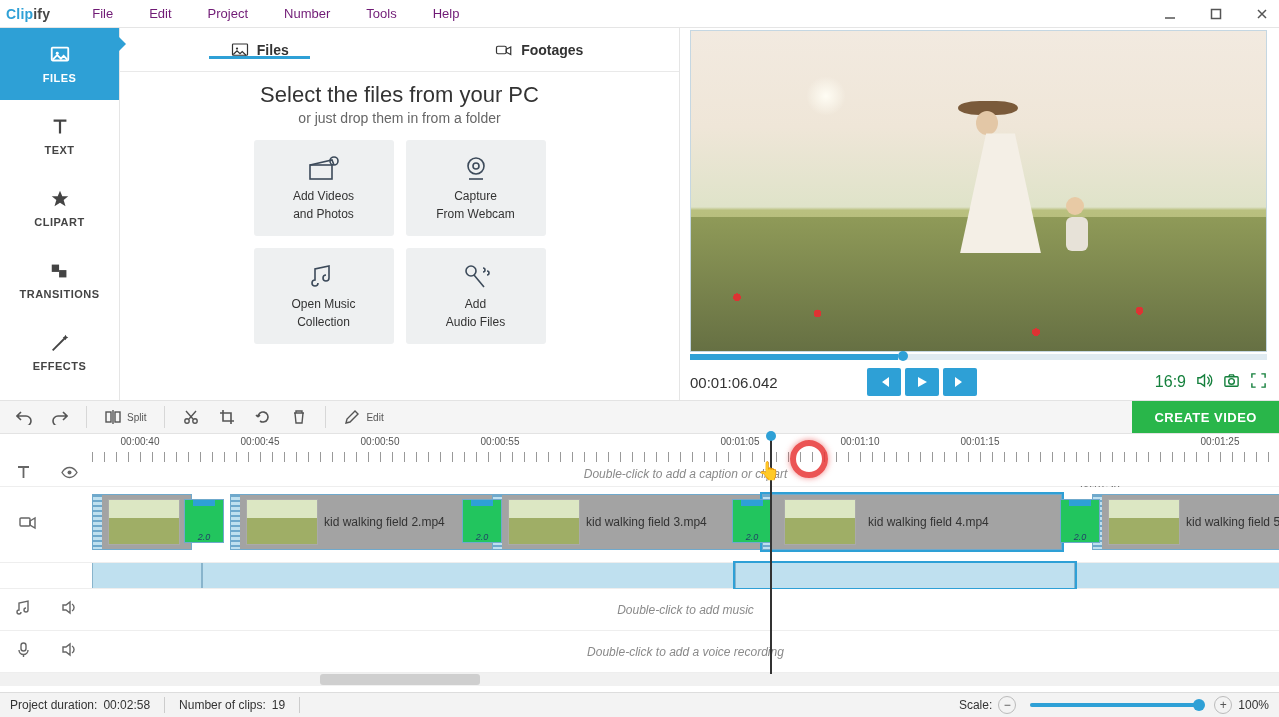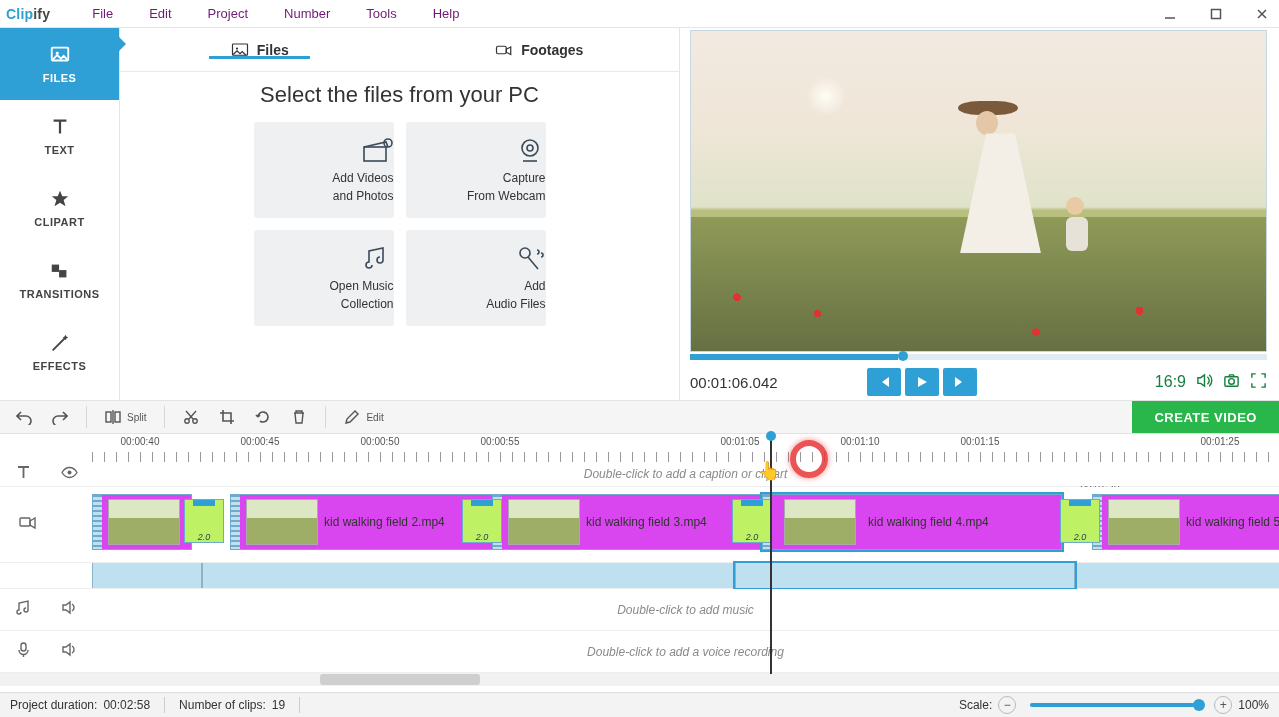--- a/index.html
+++ b/index.html
@@ -28,21 +28,21 @@
 
 #panel { width: 560px; background: #fff; border-right: 1px solid #e5e5e5; display: flex; flex-direction: column; }
 #panel-tabs { height: 44px; display: flex; align-items: center; border-bottom: 1px solid #e9e9e9; }
 .ptab { flex: 1; display: flex; align-items: center; justify-content: center; gap: 8px; font-size: 14px; font-weight: 600; color: #333; position: relative; cursor: default; }
 .ptab.active::after { content: ""; position: absolute; left: 32%; right: 32%; bottom: -1px; height: 3px; background: #2ea0d6; }
 .ptab svg { width: 18px; height: 16px; }
 #panel-body { flex: 1; padding: 10px 0 0; text-align: center; overflow: hidden; }
 #panel-body h2 { font-size: 22px; font-weight: 400; color: #333; }
 #panel-body .sub { font-size: 14px; color: #666; margin-top: 2px; }
 .tiles { display: grid; grid-template-columns: 140px 140px; gap: 12px; justify-content: center; margin-top: 14px; }
-.tile { background: #eef0f1; border-radius: 3px; height: 96px; display: flex; flex-direction: column; align-items: flex-end; justify-content: center; gap: 4px; font-size: 12px; color: #333; cursor: default; }
+.tile { background: #eef0f1; border-radius: 3px; height: 96px; display: flex; flex-direction: column; align-items: center; justify-content: center; gap: 4px; font-size: 12px; color: #333; cursor: default; }
 .tile svg { width: 32px; height: 28px; margin-bottom: 2px; color: #3c4a5a; }
 
 
 #preview-wrap { flex: 1; display: flex; flex-direction: column; padding: 2px 12px 2px 10px; }
 #preview { flex: 1; border: 1px solid #c5d7e2; position: relative; overflow: hidden; background: #eee; }
 #preview .sky { position: absolute; inset: 0; background: linear-gradient(#f2eae0 0%, #efe6d8 30%, #dfe3c9 55%, #b9c07f 56%, #9fa35e 100%); }
 #preview .sun { position: absolute; left: 20%; top: 14%; width: 40px; height: 40px; border-radius: 50%; background: radial-gradient(#fffdf4, #fffdf400 70%); }
 #preview .figs { position: absolute; left: 46%; top: 22%; width: 180px; height: 200px; }
 #preview .adult { position: absolute; left: 0; top: 0; width: 100px; height: 180px; }
 #preview .adult .hat { width: 60px; height: 14px; background: #7a5a3a; border-radius: 50%/70%; margin-left: 2px; }
@@ -88,26 +88,26 @@
 .tl-head svg { width: 17px; height: 17px; }
 .tl-body { flex: 1; position: relative; background: #fff; font-size: 12px; color: #8a8a8a; font-style: italic; }
 .r-caption { height: 25px; }
 .r-video { height: 76px; }
 .r-bar   { height: 26px; }
 .r-music { height: 42px; }
 .r-voice { height: 42px; }
 .centered { position: absolute; left: 50%; top: 50%; transform: translate(-50%, -50%); }
 
 
-.clip { position: absolute; top: 7px; height: 56px; border: 1px solid #6fa9cc; background: #d946ef; display: flex; align-items: center; gap: 6px; font-size: 12px; font-style: normal; color: #333; overflow: hidden; }
+.clip { position: absolute; top: 7px; height: 56px; border: 1px solid #6fa9cc; background: #a3a3a3; display: flex; align-items: center; gap: 6px; font-size: 12px; font-style: normal; color: #333; overflow: hidden; }
 .clip.sel { outline: 2px solid #2ea0d6; gap: 12px; }
 .clip .grip { width: 9px; height: 100%; background: repeating-linear-gradient(#6fa9cc 0 2px, #bfe0ef 2px 5px); }
 .clip .thumb { width: 72px; height: 46px; background: linear-gradient(#dce7c3 40%, #9fae66 41%); border: 1px solid #aaa; flex-shrink: 0; }
 .clip .lbl { white-space: nowrap; }
-.trans { position: absolute; top: 12px; width: 40px; height: 44px; background: #bef264; border: 1px solid #6fa9cc; display: flex; flex-direction: column; align-items: center; justify-content: center; gap: 24px; }
+.trans { position: absolute; top: 12px; width: 40px; height: 44px; background: #22c55e; border: 1px solid #6fa9cc; display: flex; flex-direction: column; align-items: center; justify-content: center; gap: 24px; }
 .trans .sq { width: 22px; height: 16px; background: #2ea0d6; }
 .trans .n { font-size: 9px; color: #246; margin-top: 2px; }
 #vbar { position: absolute; inset: 0; background: #bfe0ef; }
 #vbar .seg { position: absolute; top: 0; bottom: 0; border-left: 1px solid #88b4cc; border-right: 1px solid #88b4cc; }
 
 
 #playhead { position: absolute; top: 0; bottom: 18px; width: 2px; background: #333; left: 770px; z-index: 5; }
 #playhead::before { content: ""; position: absolute; top: -3px; left: -4px; width: 10px; height: 10px; background: #2ea0d6; border-radius: 50%; }
 #cursor { position: absolute; left: 758px; top: 26px; z-index: 7; font-size: 18px; pointer-events: none; }
 #ring { position: absolute; left: 790px; top: 6px; width: 38px; height: 38px; border: 6px solid rgba(231,54,54,.85); border-radius: 50%; z-index: 6; box-shadow: 0 0 6px rgba(231,54,54,.6); }
@@ -204,20 +204,21 @@
       <div class="ptab">
         <svg viewBox="0 0 24 20">
             <rect x="2" y="5" width="13" height="10" rx="2" fill="none" stroke="currentColor" stroke-width="1.6"></rect>
             <path d="M15 9l6-3v10l-6-3z" fill="none" stroke="currentColor" stroke-width="1.6"></path>
           </svg>
         <span>Footages</span>
       </div>
     </div>
     <div id="panel-body">
       <h2>Select the files from your PC</h2>
+      <div class="sub">or just drop them in from a folder</div>
       <div class="tiles">
         <div class="tile">
           <svg viewBox="0 0 32 28">
               <rect x="2" y="10" width="22" height="14" fill="none" stroke="currentColor" stroke-width="1.6"></rect>
               <path d="M2 10l22-5 2 5" fill="none" stroke="currentColor" stroke-width="1.6"></path>
               <circle cx="26" cy="6" r="4" fill="none" stroke="currentColor" stroke-width="1.6"></circle>
             </svg>
           <span>Add Videos</span>
           <span>and Photos</span>
         </div>

